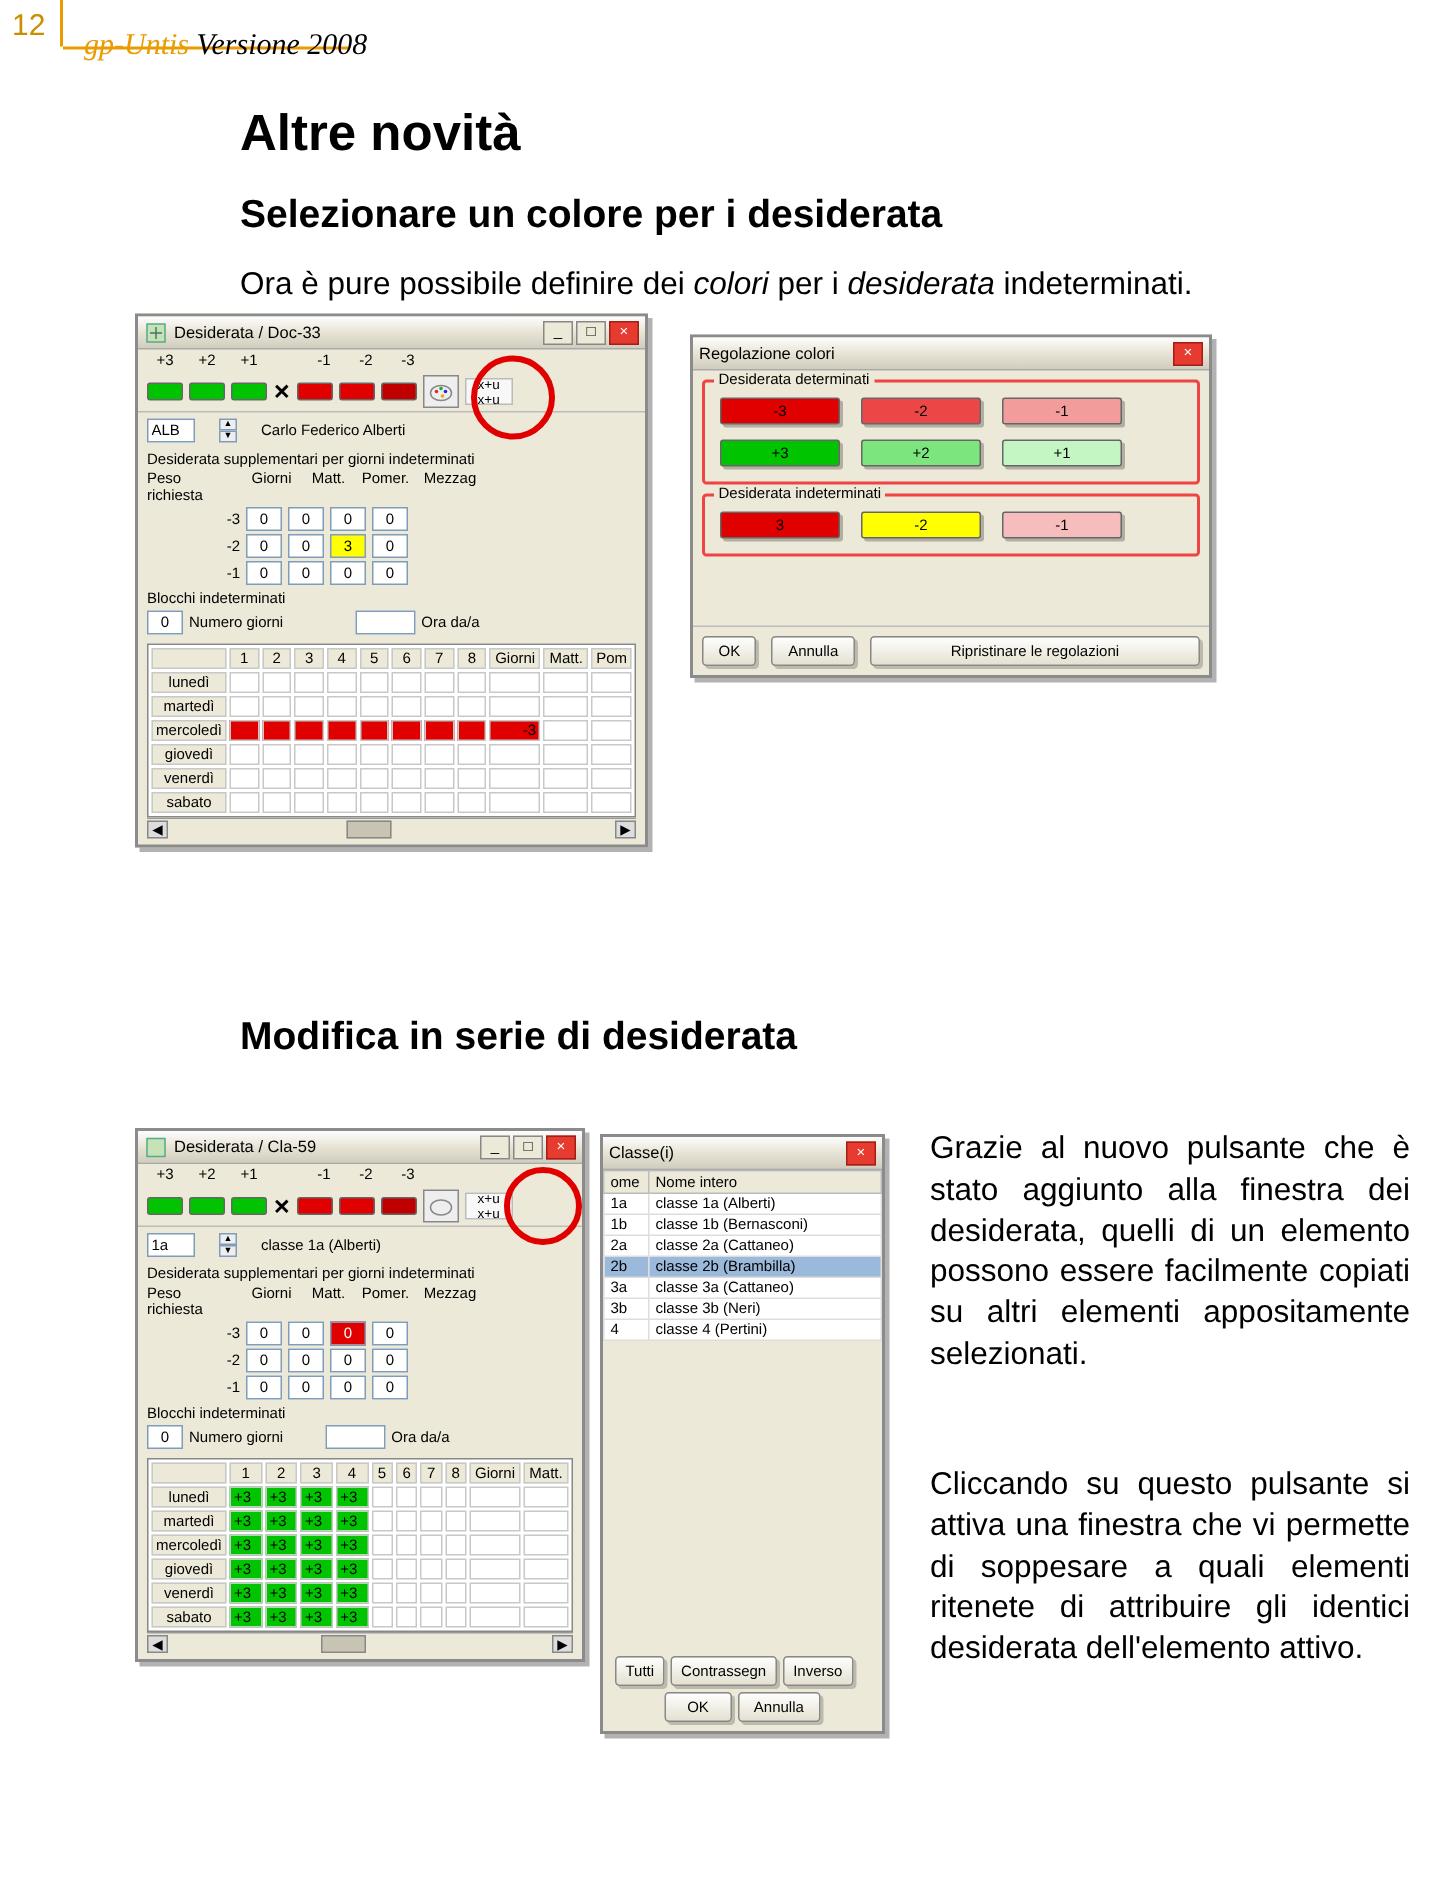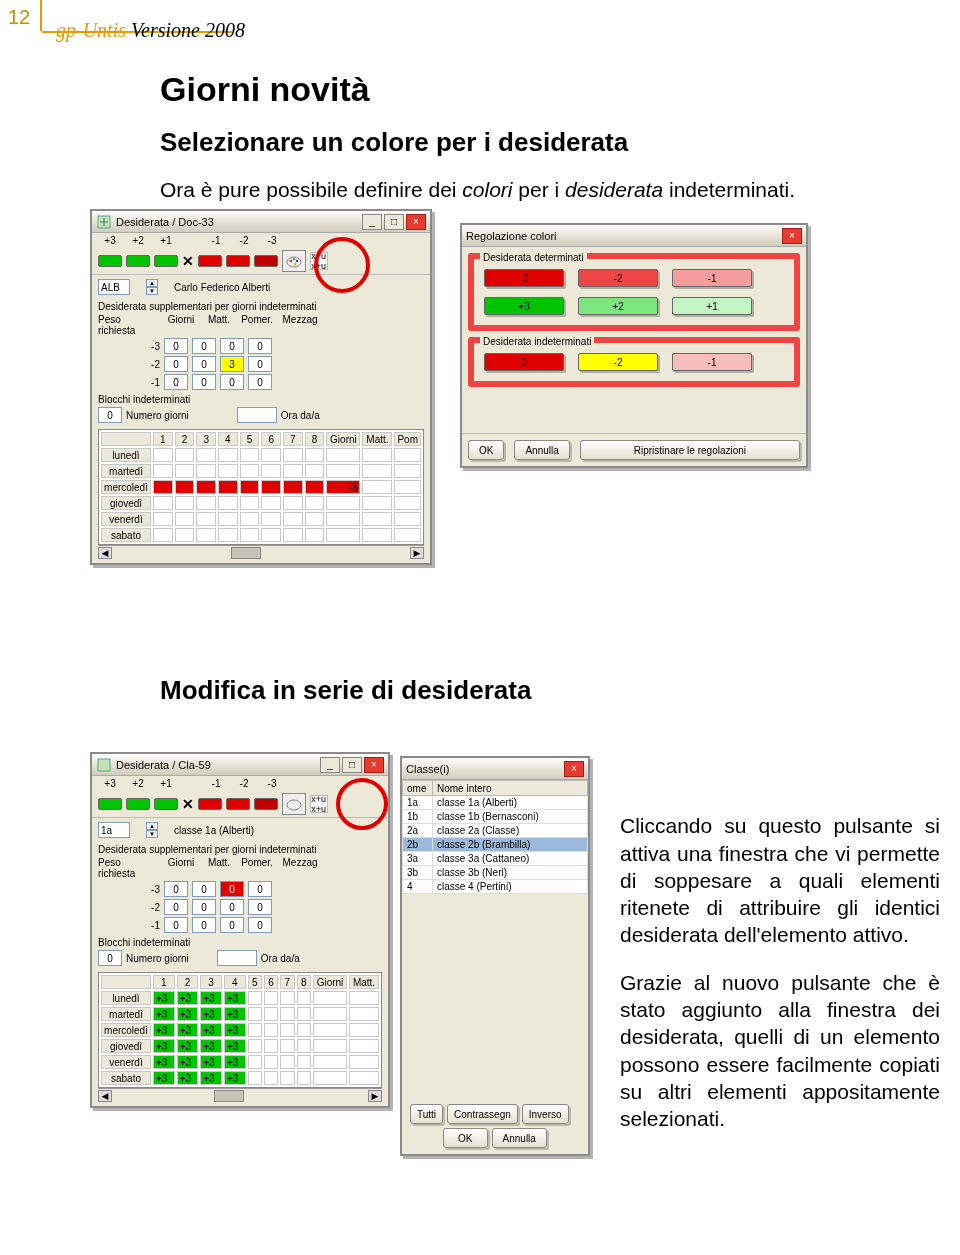--- a/index.html
+++ b/index.html
@@ -81,21 +81,21 @@
     width: 24px; height: 12px; border: 1px solid #666; border-radius: 2px;
   }
   .priBtn.green { background: #00c400; }
   .priBtn.red { background: #e00000; }
   .priBtn.dred { background: #c00000; }
   .xicon { font-size: 14px; font-weight: bold; }
   .paletteBtn {
     width: 24px; height: 22px; border: 1px solid #888; background: #eee;
     display: inline-flex; align-items: center; justify-content: center;
   }
-  .tinytool { width: 18px; height: 18px; border: 1px solid #bbb; background: #f8f8f8; font-size: 9px; display:inline-flex;align-items:center;justify-content:center; }
+  .tinytool { width: 32px; height: 18px; border: 1px solid #bbb; background: #f8f8f8; font-size: 9px; display:inline-flex;align-items:center;justify-content:center; }
   .panel { padding: 4px 6px; font-size: 10px; }
   .codeRow { display: flex; align-items: center; gap: 16px; }
   .inpSmall { width: 32px; height: 16px; border: 1px solid #7f9db9; background: #fff; font-size: 10px; padding: 0 2px; }
   .inpTiny { width: 24px; height: 16px; border: 1px solid #7f9db9; background: #fff; font-size: 10px; text-align: center; }
   .spinbtn { width: 12px; height: 16px; display:flex; flex-direction:column; }
   .spinbtn div { flex:1; border:1px solid #7f9db9; background:#eee; font-size:6px; line-height:6px; text-align:center; }
   .tbl {
     margin-top: 6px;
     background: #fff;
     border: 1px solid #888;
@@ -114,21 +114,21 @@
 
   .circle {
     position: absolute;
     border: 4px solid #e00000;
     border-radius: 50%;
     pointer-events: none;
   }
 
   
   .group {
-    border: 6px solid #ef4444;
+    border: 2px solid #ef4444;
     border-radius: 3px;
     padding: 6px 10px 10px 10px;
     margin: 6px 6px;
     position: relative;
   }
   .group .legend {
     position: absolute;
     top: -7px;
     left: 6px;
     background: #ece9d8;
@@ -180,21 +180,21 @@
 <body>
 
 <div class="page-number">12</div>
 <div class="vline"></div>
 <div class="hline"></div>
 <div class="header-title">
   <span class="accent">gp-Untis</span><span class="plain"> Versione 2008</span>
 </div>
 
 <div class="content">
-  <h1>Giorni novità</h1>
+  <h1>Altre novità</h1>
   <h2>Selezionare un colore per i desiderata</h2>
   <p class="intro">
     <span>Ora è pure possibile definire dei </span><span class="italic">colori</span><span> per i </span><span class="italic">desiderata</span><span> indeterminati.</span>
   </p>
 
   <div class="screenshots-row" style="position:relative; height:430px; margin-left:-70px;">
 
     <div class="win" style="position:absolute; left:0; top:0; width:342px;">
       <div class="titlebar">
         <span class="ico">
@@ -641,21 +641,21 @@
             <tr>
                   <td>1a</td>
                   <td>classe 1a (Alberti)</td>
                 </tr>
             <tr>
                   <td>1b</td>
                   <td>classe 1b (Bernasconi)</td>
                 </tr>
             <tr>
                   <td>2a</td>
-                  <td>classe 2a (Classe)</td>
+                  <td>classe 2a (Cattaneo)</td>
                 </tr>
             <tr class="selected">
                   <td>2b</td>
                   <td>classe 2b (Brambilla)</td>
                 </tr>
             <tr>
                   <td>3a</td>
                   <td>classe 3a (Cattaneo)</td>
                 </tr>
             <tr>
@@ -676,18 +676,18 @@
             </div>
             <div class="btnrow" style="padding:2px 0; gap:4px; justify-content:center;">
               <span class="stdBtn" style="padding:0 14px;">OK</span>
               <span class="stdBtn" style="padding:0 10px;">Annulla</span>
             </div>
           </div>
         </div>
       </div>
 
       <div class="textblock">
+        <p>Grazie al nuovo pulsante che è stato aggiunto alla finestra dei desiderata, quelli di un elemento possono essere facilmente copiati su altri elementi appositamente selezionati.</p>
         <p style="margin-top:60px;">Cliccando su questo pulsante si attiva una finestra che vi permette di soppesare a quali elementi ritenete di attribuire gli identici desiderata dell'elemento attivo.</p>
-        <p>Grazie al nuovo pulsante che è stato aggiunto alla finestra dei desiderata, quelli di un elemento possono essere facilmente copiati su altri elementi appositamente selezionati.</p>
       </div>
     </div>
   </div>
 </div>
 
 </body></html>

